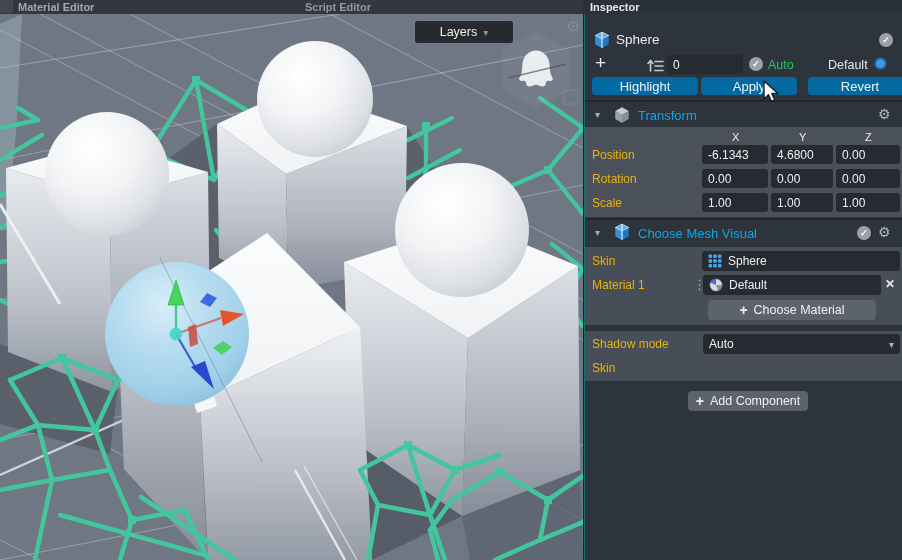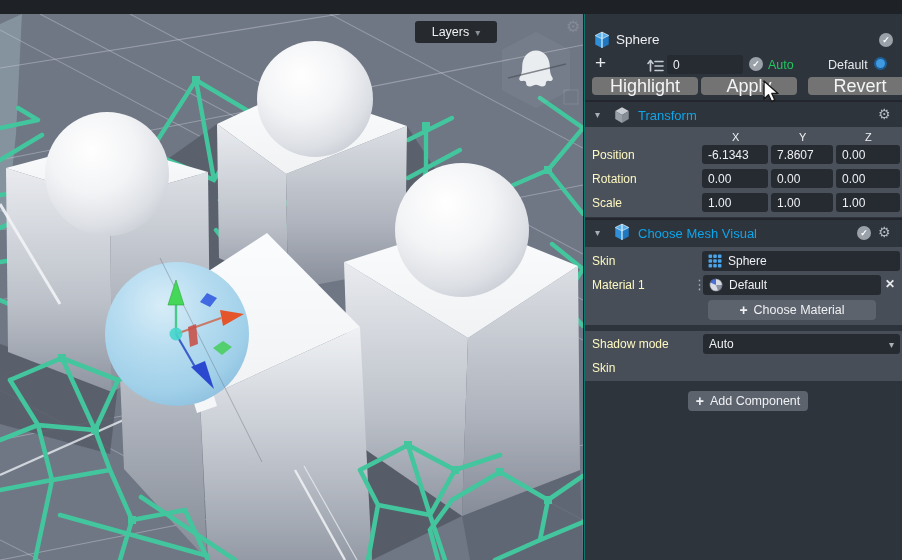--- a/index.html
+++ b/index.html
@@ -8,33 +8,33 @@
   
   .topbar{position:absolute;left:0;top:0;width:902px;height:14px;background:#34383e;}
   .topbar .corner-sq{position:absolute;left:0;top:0;width:13px;height:13px;background:#44484e;}
   .tab{position:absolute;top:1px;font-size:11px;font-weight:bold;color:#a3a8ae;}
   .tab.t1{left:18px;}
   .tab.t2{left:305px;color:#93989f;}
   .inspector-strip{position:absolute;left:583px;top:0;width:319px;height:14px;background:#2b3138;}
   .inspector-strip span{position:absolute;left:7px;top:1px;font-size:11px;font-weight:bold;color:#e7eaed;}
   
   .viewport{position:absolute;left:0;top:14px;width:583px;height:546px;background:#6f7684;}
-  .layers-btn{position:absolute;left:415px;top:7px;width:82px;height:22px;background:#26292e;
+  .layers-btn{position:absolute;left:415px;top:7px;width:98px;height:22px;background:#26292e;
       border-radius:3px;display:flex;align-items:center;justify-content:center;gap:6px;
       color:#eef0f2;font-size:12.5px;}
   .layers-btn .chev{color:#8a9097;font-size:10px;}
   
   .panel{position:absolute;left:584px;top:14px;width:318px;height:546px;background:#2e343c;border-left:1px solid #0f766e;}
   .panel *{box-sizing:border-box;}
   .abs{position:absolute;}
-  .lbl{position:absolute;font-size:12px;color:#fef9c3;}
+  .lbl{position:absolute;font-size:12px;color:#eab308;}
   .field{position:absolute;background:#262b32;border-radius:3px;color:#eef0f3;font-size:12px;
          display:flex;align-items:center;padding:0 6px;height:19px;}
-  .btn{position:absolute;height:18px;background:#737373;border-radius:4px;color:#f2f4f6;
-       font-size:18px;display:flex;align-items:center;justify-content:center;}
+  .btn{position:absolute;height:18px;background:#0369a1;border-radius:4px;color:#f2f4f6;
+       font-size:13px;display:flex;align-items:center;justify-content:center;}
   .btn2{position:absolute;height:20px;background:#5c636d;border-radius:4px;color:#eef0f3;
         font-size:12.5px;display:flex;align-items:center;justify-content:center;gap:6px;}
   .btn2 .plus{font-size:14px;font-weight:bold;}
   .check{position:absolute;width:14px;height:14px;border-radius:50%;background:#9aa1a8;color:#fff;
          font-size:9px;font-weight:bold;display:flex;align-items:center;justify-content:center;}
   .radio-blue{position:absolute;width:13px;height:13px;border-radius:50%;background:#3f9ae0;
               border:2px solid #1e5e97;}
   .sec-title{position:absolute;font-size:13px;color:#0ea5e9;}
   .chev-sm{position:absolute;color:#a8aeb5;font-size:10px;}
   .gear{position:absolute;color:#b2b8bf;font-size:14px;line-height:14px;}
@@ -45,20 +45,28 @@
   .xicon{position:absolute;color:#e8ebee;font-size:12px;font-weight:bold;}
   .italic{font-style:italic;color:#969da7;}
   .sep{position:absolute;left:0;width:318px;height:2px;background:#23272d;}
   .cursor{position:absolute;left:762px;top:80px;}
 </style>
 </head>
 <body>
 
 <div class="app">
 
+  <div class="topbar">
+    <div class="corner-sq"></div>
+    <span class="tab t1">Material Editor</span>
+    <span class="tab t2">Script Editor</span>
+    <div class="inspector-strip">
+      <span>Inspector</span>
+    </div>
+  </div>
 
   <div class="viewport">
     <svg width="583" height="546" viewBox="0 0 583 546">
       <defs>
         <radialGradient id="gSph" cx="38%" cy="30%" r="78%">
           <stop offset="0%" stop-color="#ffffff"></stop>
             <stop offset="45%" stop-color="#f3f4f6"></stop>
           <stop offset="80%" stop-color="#dcdfe4"></stop>
             <stop offset="100%" stop-color="#c7cbd3"></stop>
         </radialGradient>
@@ -256,21 +264,21 @@
     <span class="sec-title" style="left:53px;top:94px">Transform</span>
     <span class="gear" style="left:293px;top:93px">⚙</span>
 
     <div class="body-block" style="top:113px;height:90px"></div>
     <span class="axis-lbl" style="left:147px">X</span>
     <span class="axis-lbl" style="left:214px">Y</span>
     <span class="axis-lbl" style="left:280px">Z</span>
 
     <span class="lbl" style="left:7px;top:134px">Position</span>
     <div class="field" style="left:117px;top:131px;width:66px">-6.1343</div>
-    <div class="field" style="left:186px;top:131px;width:62px">7.8607</div>
+    <div class="field" style="left:186px;top:131px;width:62px">4.6800</div>
     <div class="field" style="left:251px;top:131px;width:64px">0.00</div>
 
     <span class="lbl" style="left:7px;top:158px">Rotation</span>
     <div class="field" style="left:117px;top:155px;width:66px">0.00</div>
     <div class="field" style="left:186px;top:155px;width:62px">0.00</div>
     <div class="field" style="left:251px;top:155px;width:64px">0.00</div>
 
     <span class="lbl" style="left:7px;top:182px">Scale</span>
     <div class="field" style="left:117px;top:179px;width:66px">1.00</div>
     <div class="field" style="left:186px;top:179px;width:62px">1.00</div>

